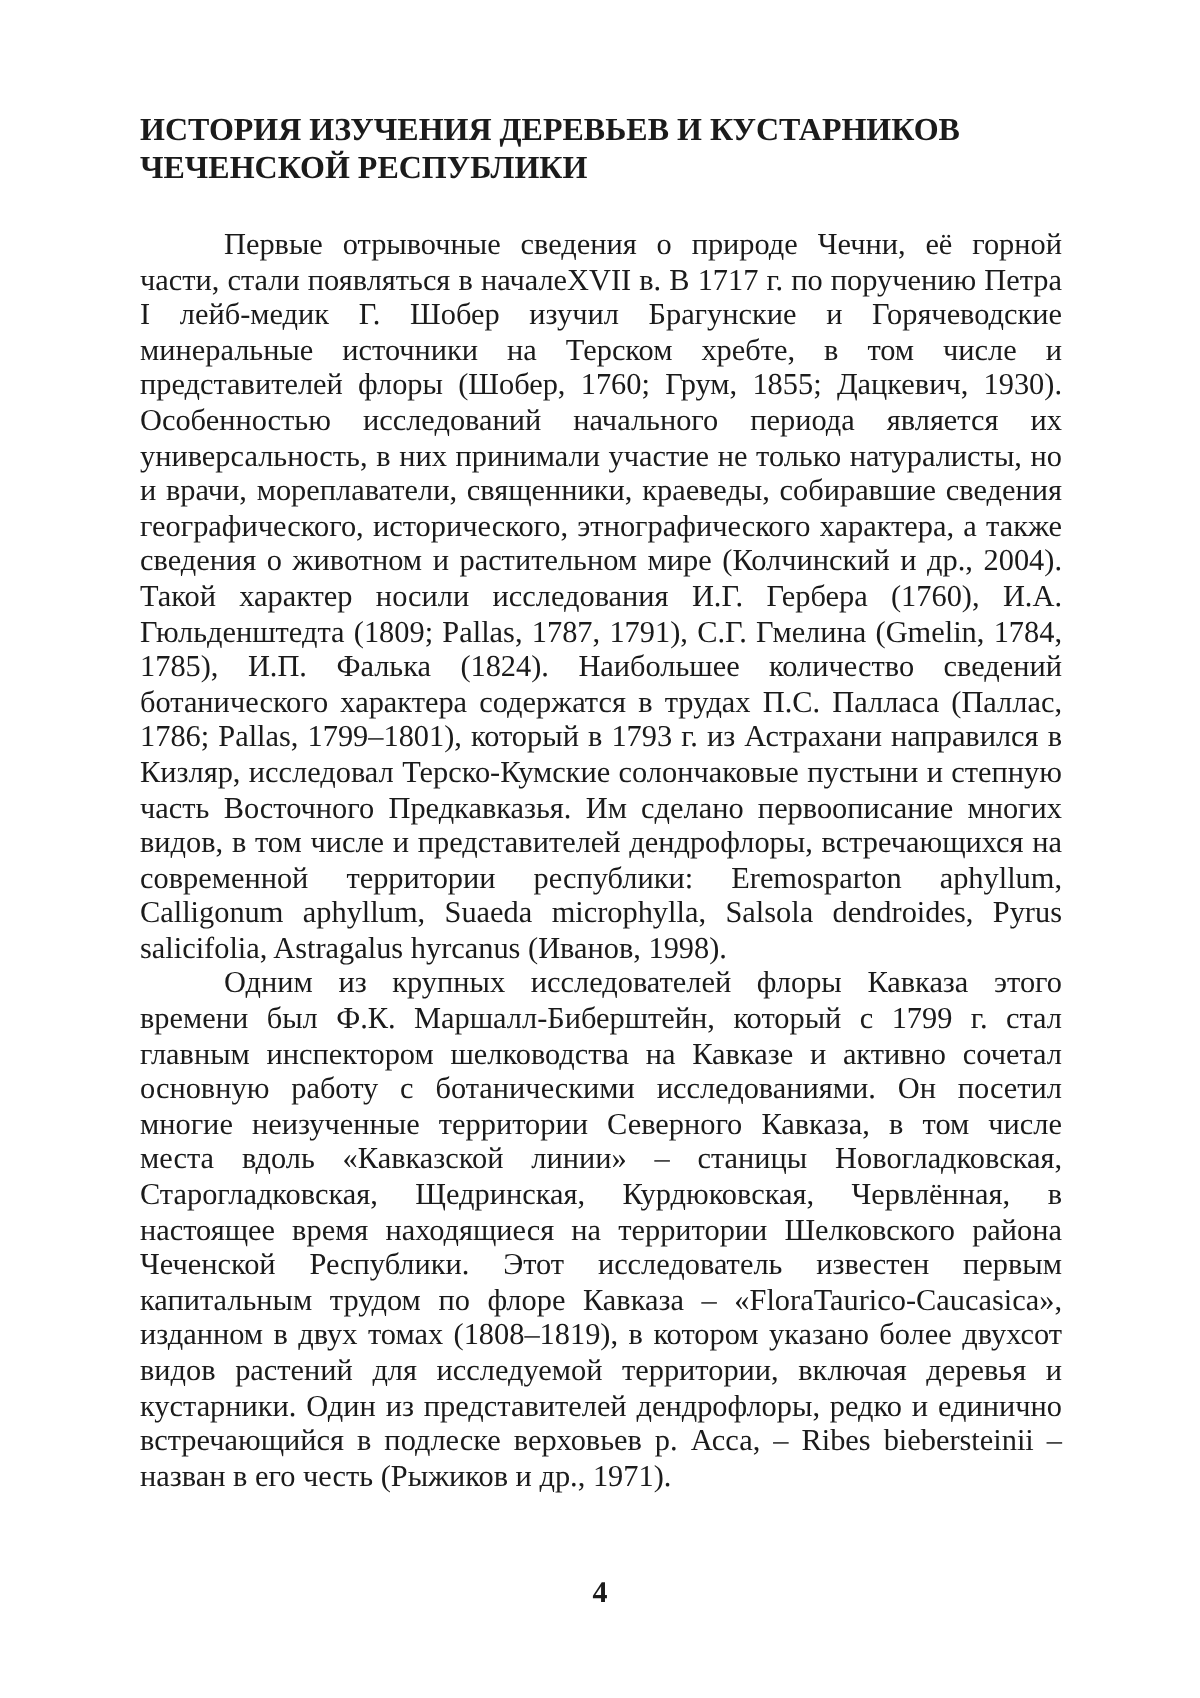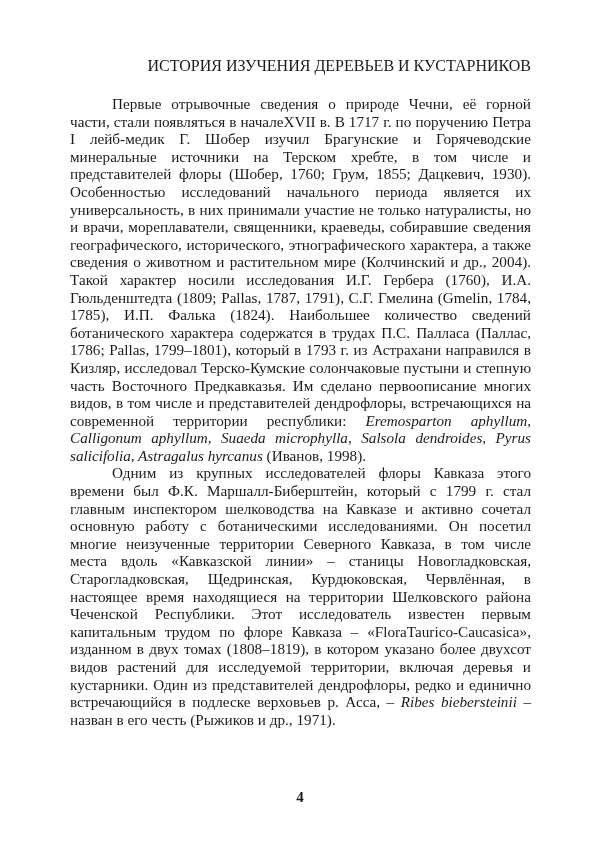--- a/index.html
+++ b/index.html
@@ -16,37 +16,36 @@
     position: relative;
     box-sizing: border-box;
     width: 600px;
     height: 849px;
     padding: 56px 69px 0 70px;
     background: #ffffff;
     font-family: "Liberation Serif", "DejaVu Serif", serif;
     color: #1b1b1b;
   }
   .title {
-    text-align: right;
-    font-weight: 400;
+    text-align: left;
+    font-weight: 700;
     font-size: 16px;
     line-height: 19px;
     margin: 0 0 20px 0;
   }
   .body-text {
     font-size: 15.2px;
     line-height: 17.6px;
   }
   .para {
     margin: 0;
     text-align: justify;
     text-indent: 42px;
   }
   .species {
-    font-style: italic;
   }
   .page-footer {
     position: absolute;
     top: 788px;
     left: 0;
     right: 0;
     text-align: center;
   }
   .page-number {
     font-weight: 700;
@@ -54,20 +53,21 @@
     color: #1b1b1b;
   }
 </style>
 </head>
 <body>
 
 <div class="page">
 
   <header class="title">
     <div class="title-line">ИСТОРИЯ ИЗУЧЕНИЯ ДЕРЕВЬЕВ И КУСТАРНИКОВ</div>
+    <div class="title-line">ЧЕЧЕНСКОЙ РЕСПУБЛИКИ</div>
   </header>
 
   <main class="body-text">
 
     <p class="para"><span>Первые отрывочные сведения о природе Чечни, её горной части, стали появляться в началеXVII в. В 1717 г. по поручению Петра I лейб-медик Г. Шобер изучил Брагунские и Горячеводские минеральные источники на Терском хребте, в том числе и представителей флоры (Шобер, 1760; Грум, 1855; Дацкевич, 1930). Особенностью исследований начального периода является их универсальность, в них принимали участие не только натуралисты, но и врачи, мореплаватели, священники, краеведы, собиравшие сведения географического, исторического, этнографического характера, а также сведения о животном и растительном мире (Колчинский и др., 2004). Такой характер носили исследования И.Г. Гербера (1760), И.А. Гюльденштедта (1809; Pallas, 1787, 1791), С.Г. Гмелина (Gmelin, 1784, 1785), И.П. Фалька (1824). Наибольшее количество сведений ботанического характера содержатся в трудах П.С. Палласа (Паллас, 1786; Pallas, 1799–1801), который в 1793 г. из Астрахани направился в Кизляр, исследовал Терско-Кумские солончаковые пустыни и степную часть Восточного Предкавказья. Им сделано первоописание многих видов, в том числе и представителей дендрофлоры, встречающихся на современной территории республики: </span><span class="species">Eremosparton aphyllum, Calligonum aphyllum, Suaeda microphylla, Salsola dendroides, Pyrus salicifolia, Astragalus hyrcanus</span><span> (Иванов, 1998).</span></p>
 
     <p class="para"><span>Одним из крупных исследователей флоры Кавказа этого времени был Ф.К. Маршалл-Биберштейн, который с 1799 г. стал главным инспектором шелководства на Кавказе и активно сочетал основную работу с ботаническими исследованиями. Он посетил многие неизученные территории Северного Кавказа, в том числе места вдоль «Кавказской линии» – станицы Новогладковская, Старогладковская, Щедринская, Курдюковская, Червлённая, в настоящее время находящиеся на территории Шелковского района Чеченской Республики. Этот исследователь известен первым капитальным трудом по флоре Кавказа – «FloraTaurico-Caucasica», изданном в двух томах (1808–1819), в котором указано более двухсот видов растений для исследуемой территории, включая деревья и кустарники. Один из представителей дендрофлоры, редко и единично встречающийся в подлеске верховьев р. Асса, – </span><span class="species">Ribes biebersteinii</span><span> – назван в его честь (Рыжиков и др., 1971).</span></p>
 
 
   </main>

